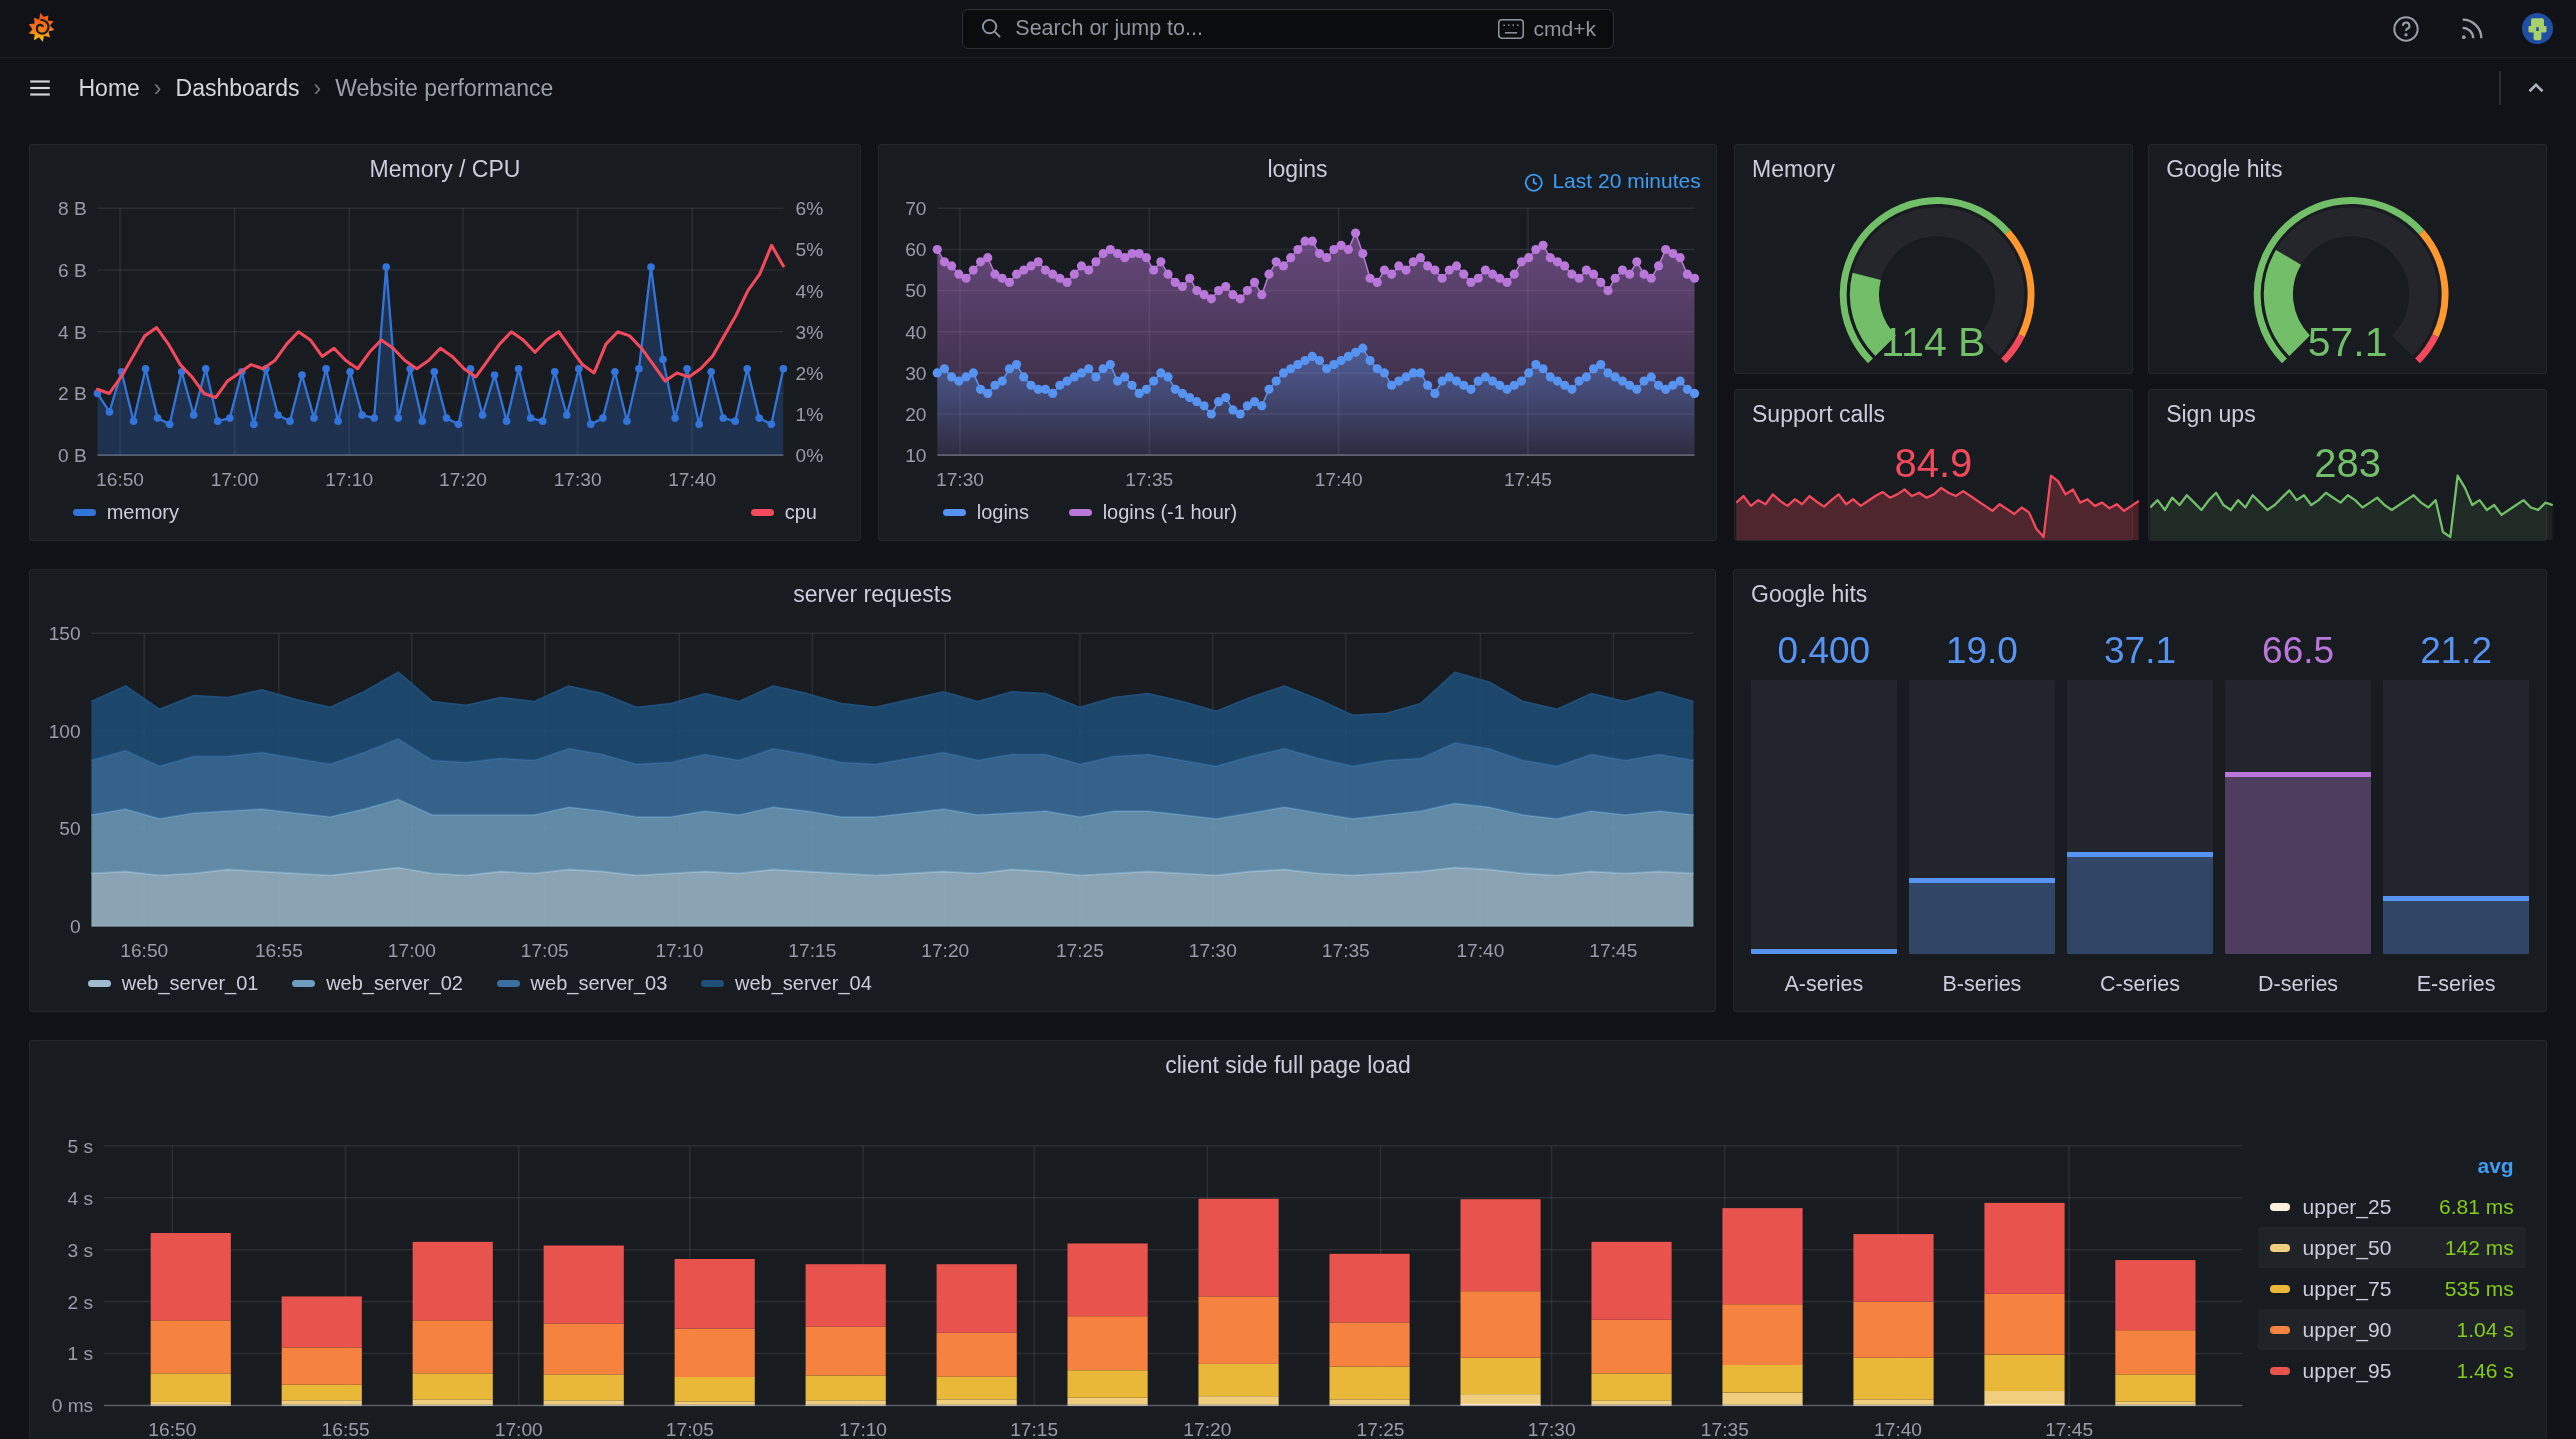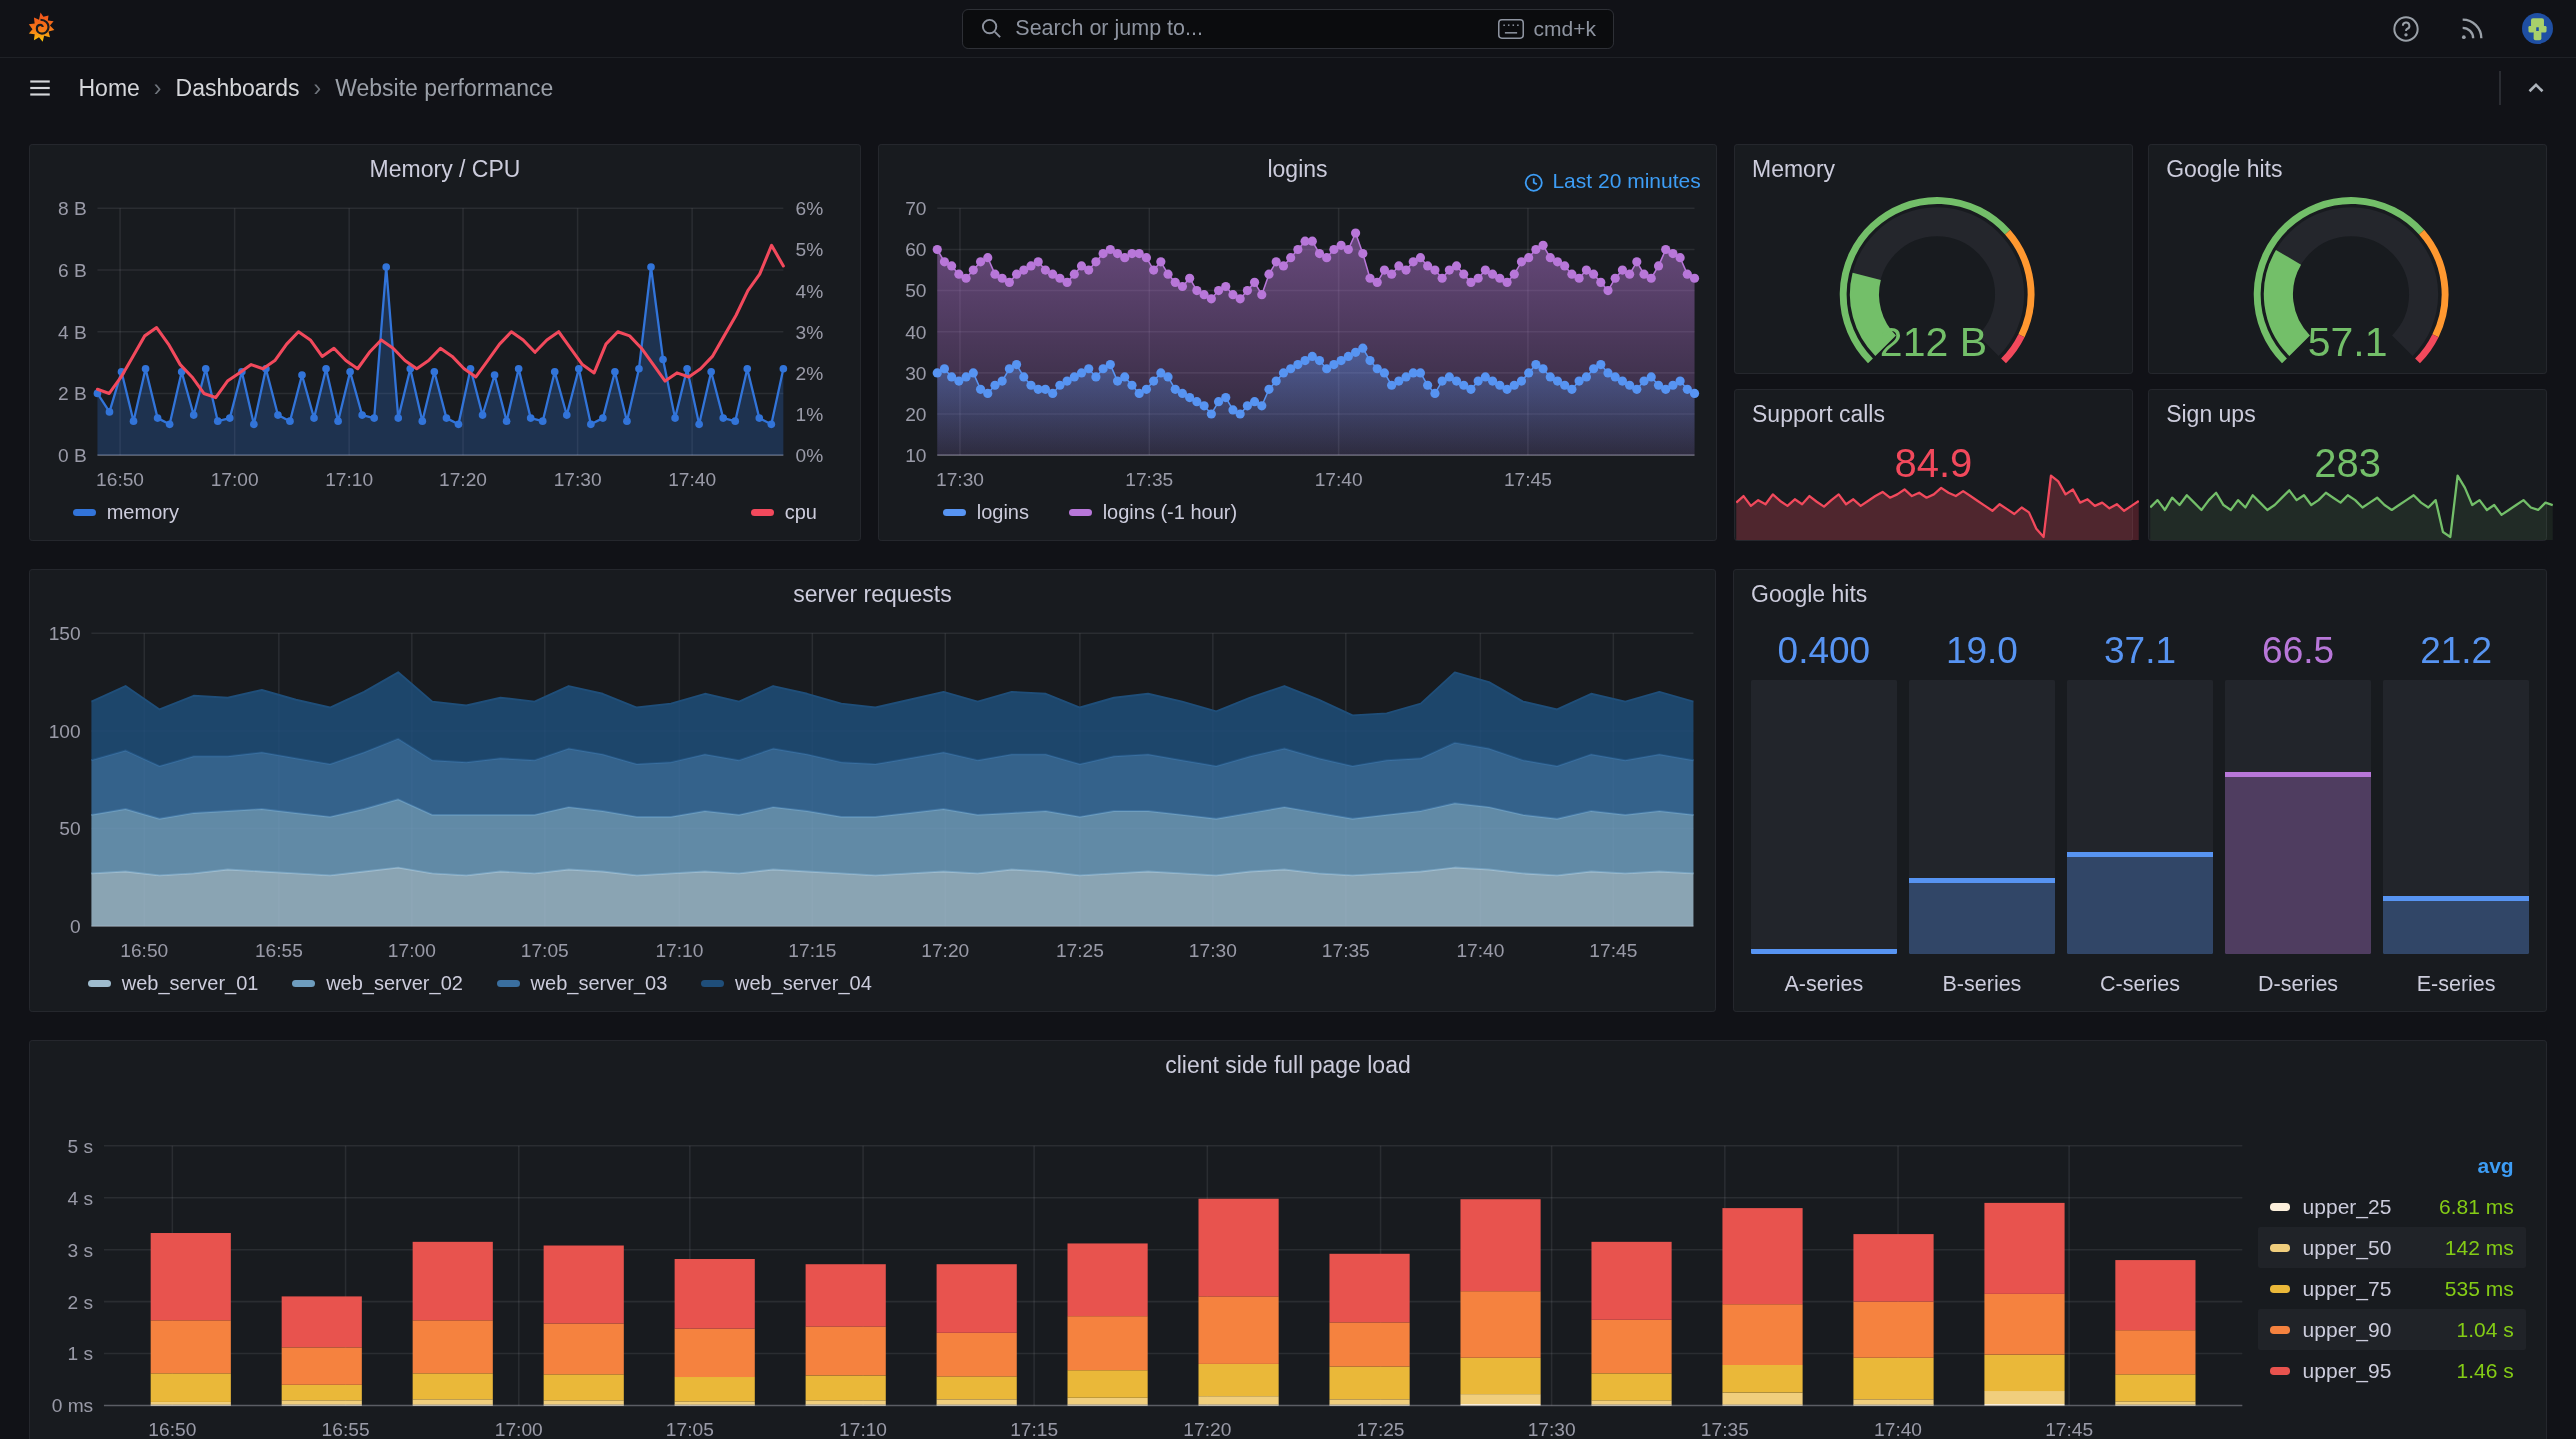--- a/index.html
+++ b/index.html
@@ -552,21 +552,21 @@
         </span>
       </div>
     </div>
 
     <div class="r1right">
       <div class="panel">
         <div class="panel-h left">
             <span class="ptitle">Memory</span>
           </div>
         <div class="gauge-wrap">
-          <div class="gauge-value">212 B</div>
+          <div class="gauge-value">114 B</div>
         <svg width="404" height="181" viewBox="0 0 527 236">
               <path d="M 176.7 218.9 A 122.72 122.72 0 1 1 355.6 51.0" fill="none" stroke="#73BF69" stroke-width="9"></path>
               <path d="M 355.6 51.0 A 122.72 122.72 0 0 1 373.7 186.1" fill="none" stroke="#FF9830" stroke-width="9"></path>
               <path d="M 373.7 186.1 A 122.72 122.72 0 0 1 350.3 218.9" fill="none" stroke="#F2495C" stroke-width="9"></path>
               <path d="M 196.5 199.1 A 94.72 94.72 0 1 1 330.5 199.1" fill="none" stroke="#24262c" stroke-width="38"></path>
               <path d="M 196.5 199.1 A 94.72 94.72 0 0 1 171.8 108.6" fill="none" stroke="#73BF69" stroke-width="38"></path>
             </svg></div>
       </div>
       <div class="panel">
         <div class="panel-h left">

